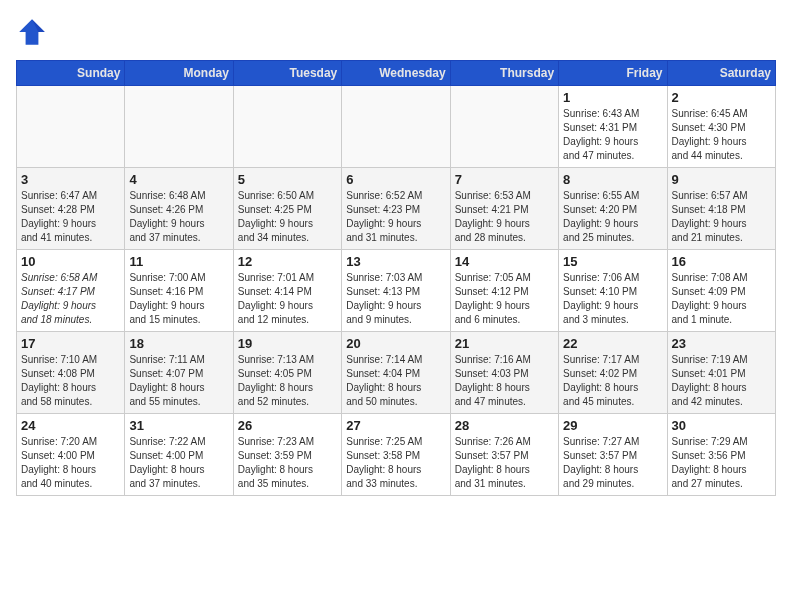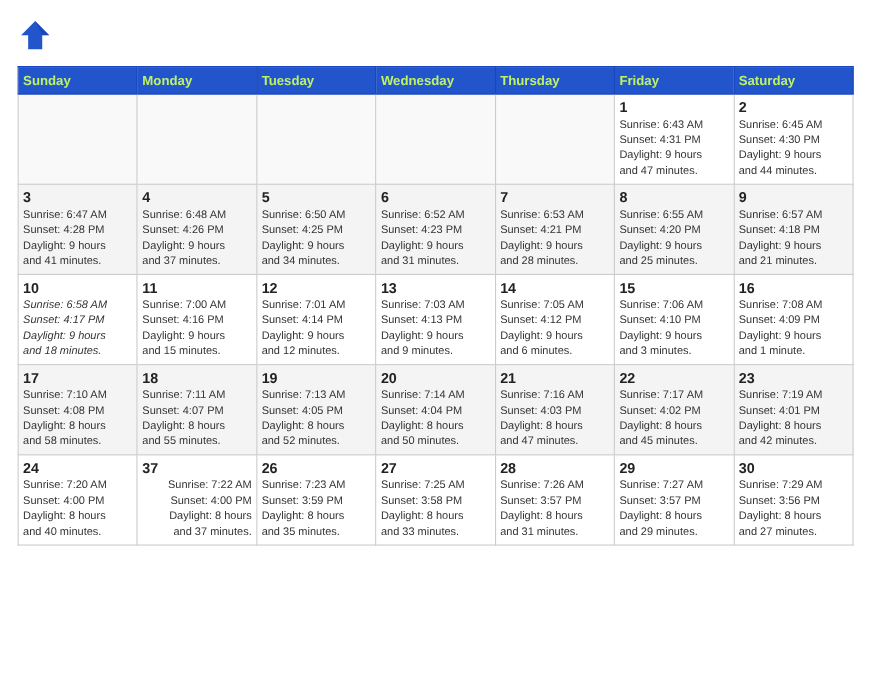--- a/index.html
+++ b/index.html
@@ -44,25 +44,25 @@
       font-size: 14px;
       color: #444;
     }
     .calendar {
       width: 100%;
       border-collapse: collapse;
       table-layout: fixed;
     }
     .calendar th {
       background: #2255cc;
-      color: #bef264;
+      color: #e5e5e5;
       font-size: 12px;
       font-weight: bold;
       padding: 5px 4px;
-      text-align: left;
+      text-align: right;
       border: 1px solid #1a44bb;
     }
     .calendar td {
       vertical-align: top;
       border: 1px solid #ccc;
       padding: 4px 4px;
       font-size: 10px;
       color: #333;
       height: 80px;
       background: #fff;
@@ -298,22 +298,22 @@
       </tr>
       <tr>
         <td>
           <span class="day-num">24</span>
           <div class="day-info" style="white-space: pre-line;">Sunrise: 7:20 AM
 Sunset: 4:00 PM
 Daylight: 8 hours
 and 40 minutes.</div>
         </td>
         <td>
-          <span class="day-num">37</span>
-          <div class="day-info" style="white-space: pre-line; text-align: right;">Sunrise: 7:22 AM
+          <span class="day-num">31</span>
+          <div class="day-info" style="white-space: pre-line;">Sunrise: 7:22 AM
 Sunset: 4:00 PM
 Daylight: 8 hours
 and 37 minutes.</div>
         </td>
         <td>
           <span class="day-num">26</span>
           <div class="day-info" style="white-space: pre-line;">Sunrise: 7:23 AM
 Sunset: 3:59 PM
 Daylight: 8 hours
 and 35 minutes.</div>

